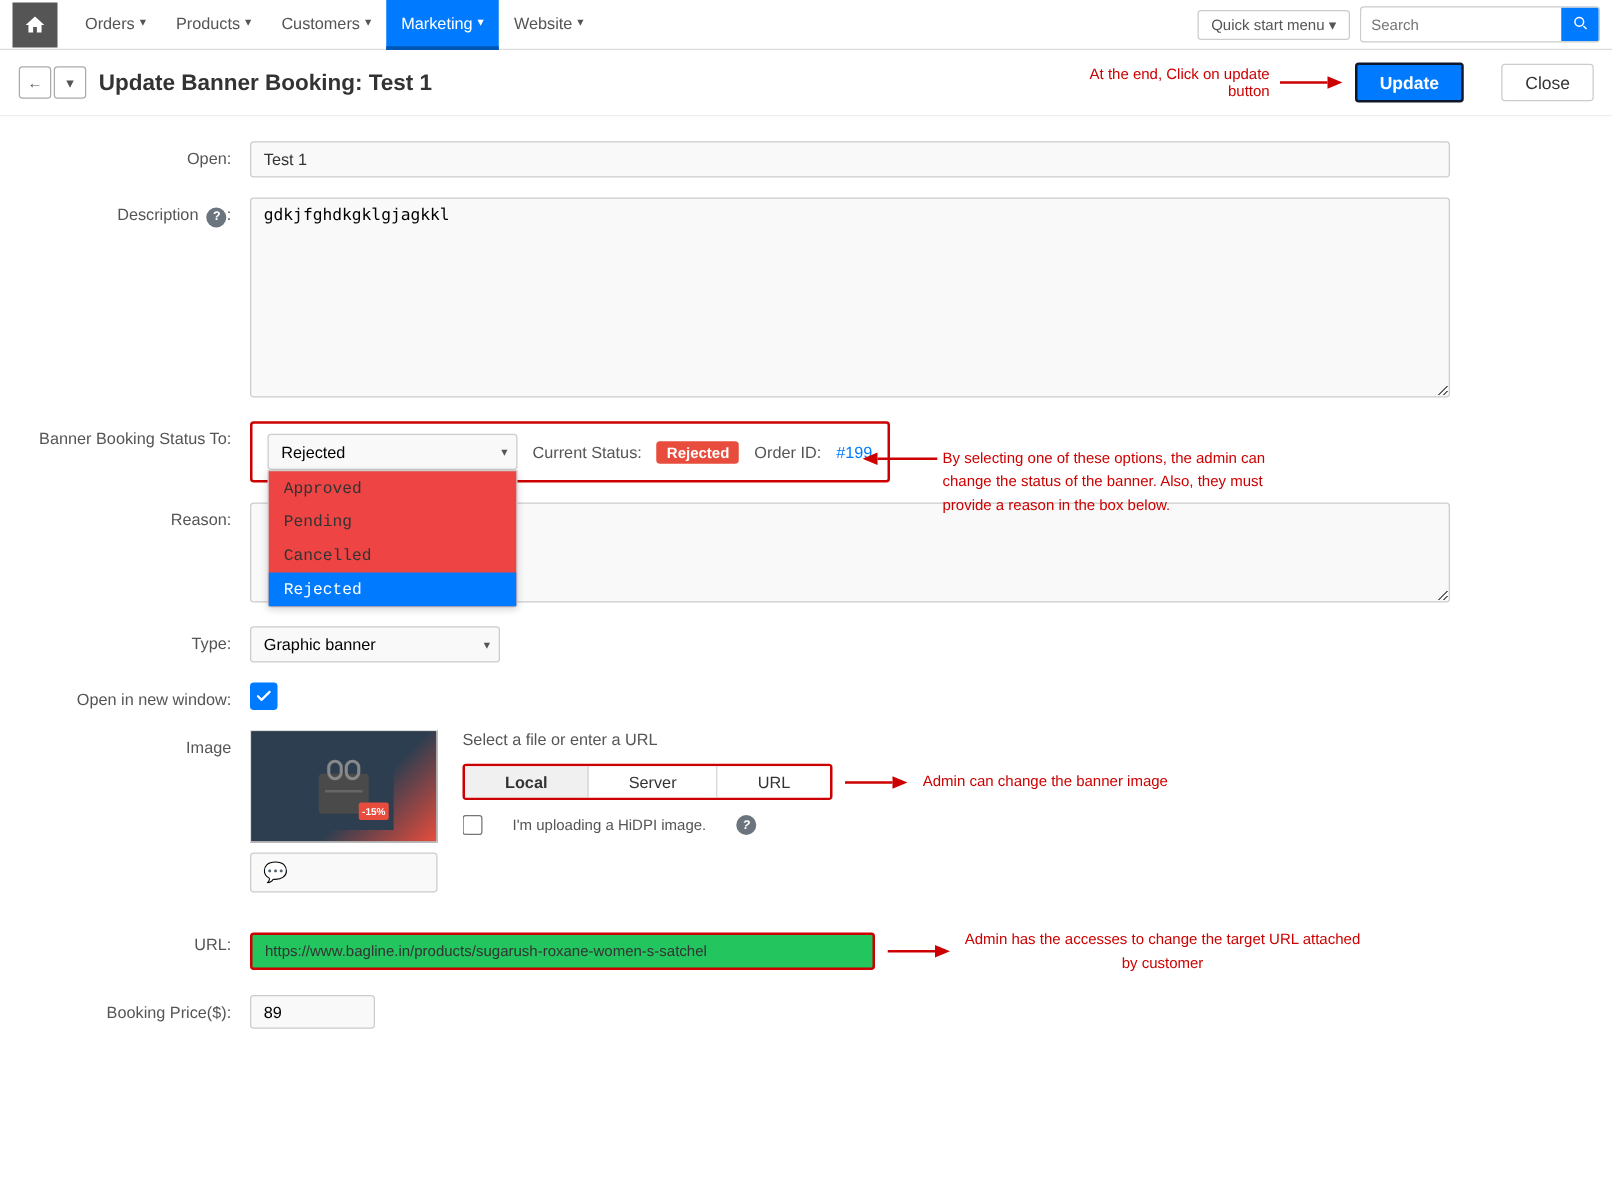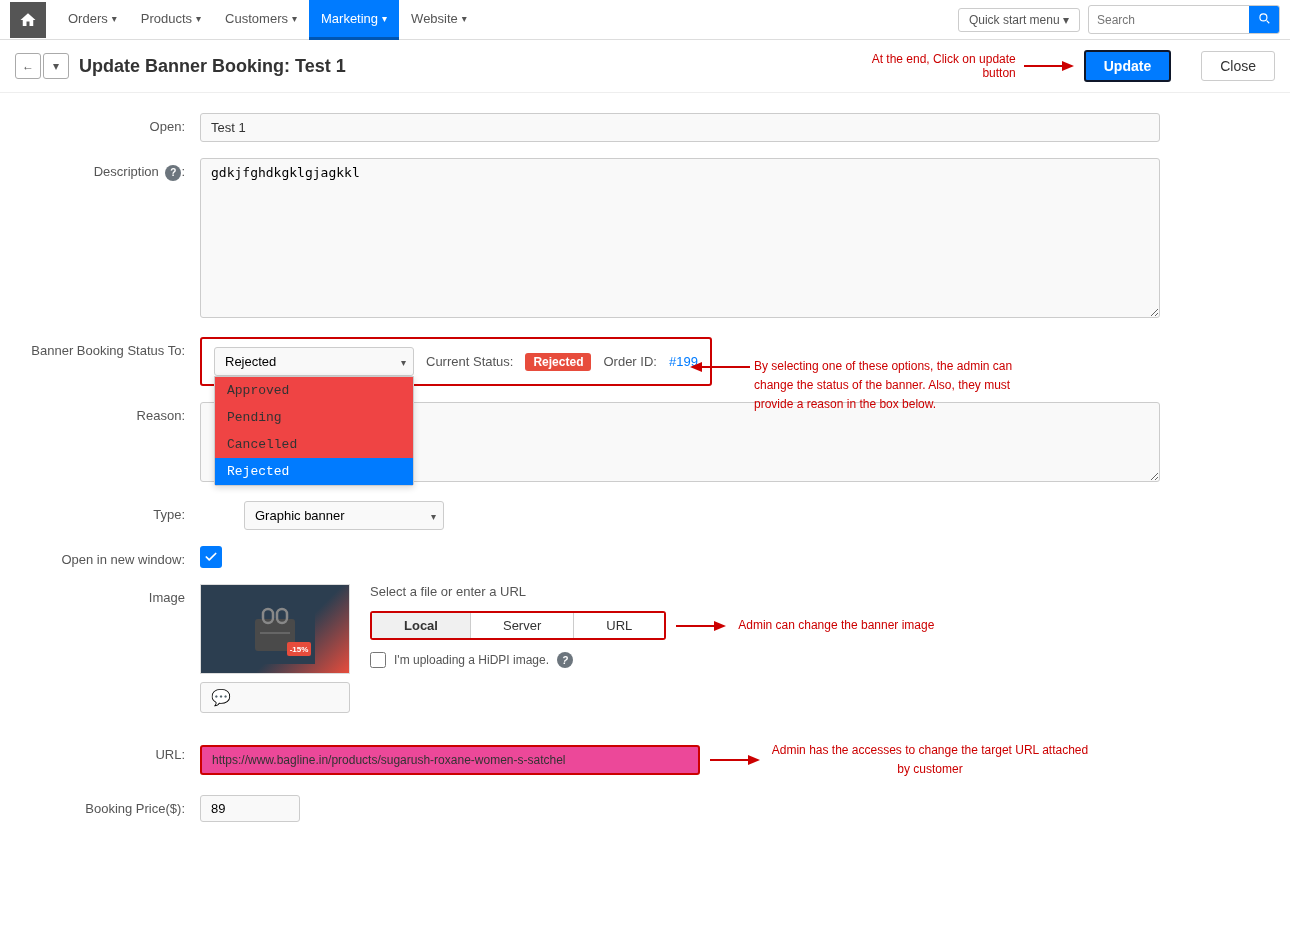--- a/index.html
+++ b/index.html
@@ -272,21 +272,20 @@
     .type-select {
       padding: 6px 30px 6px 10px;
       border: 1px solid #ccc;
       border-radius: 3px;
       font-size: 13px;
       background: #f9f9f9;
       appearance: none;
       -webkit-appearance: none;
       cursor: pointer;
       width: 200px;
-      margin-left: 44px;
     }
 
     
     .checkbox-custom {
       width: 22px;
       height: 22px;
       background: #007bff;
       border-radius: 3px;
       display: flex;
       align-items: center;
@@ -350,21 +349,21 @@
       border-right: 1px solid #ccc;
     }
     .file-btn:last-child { border-right: none; }
     .file-btn.active {
       background: #f0f0f0;
       font-weight: bold;
     }
     .hidpi-row {
       display: flex;
       align-items: center;
-      gap: 8px;
+      gap: 24px;
       margin-top: 4px;
     }
     .hidpi-checkbox {
       width: 16px;
       height: 16px;
       border: 1px solid #ccc;
       border-radius: 2px;
     }
     .hidpi-label { font-size: 12px; color: #555; }
     .info-icon {
@@ -381,21 +380,21 @@
       font-weight: bold;
       cursor: pointer;
     }
 
     
     .url-input {
       padding: 6px 10px;
       border: 2px solid #c00;
       border-radius: 3px;
       font-size: 12px;
-      background: #ec4899;
+      background: #22c55e;
       color: #333;
       width: 500px;
     }
 
     
     .price-input {
       padding: 5px 10px;
       border: 1px solid #ccc;
       border-radius: 3px;
       font-size: 13px;

